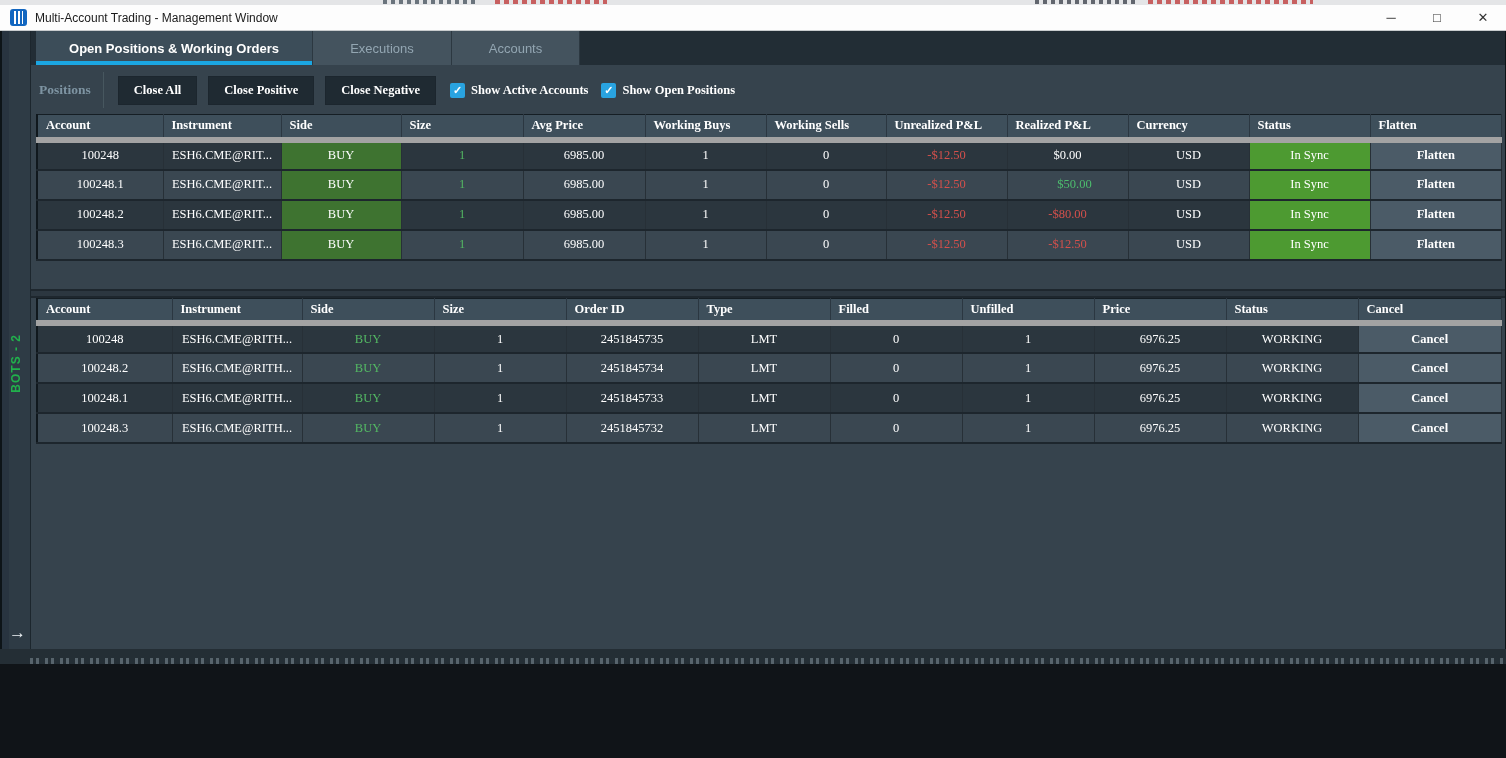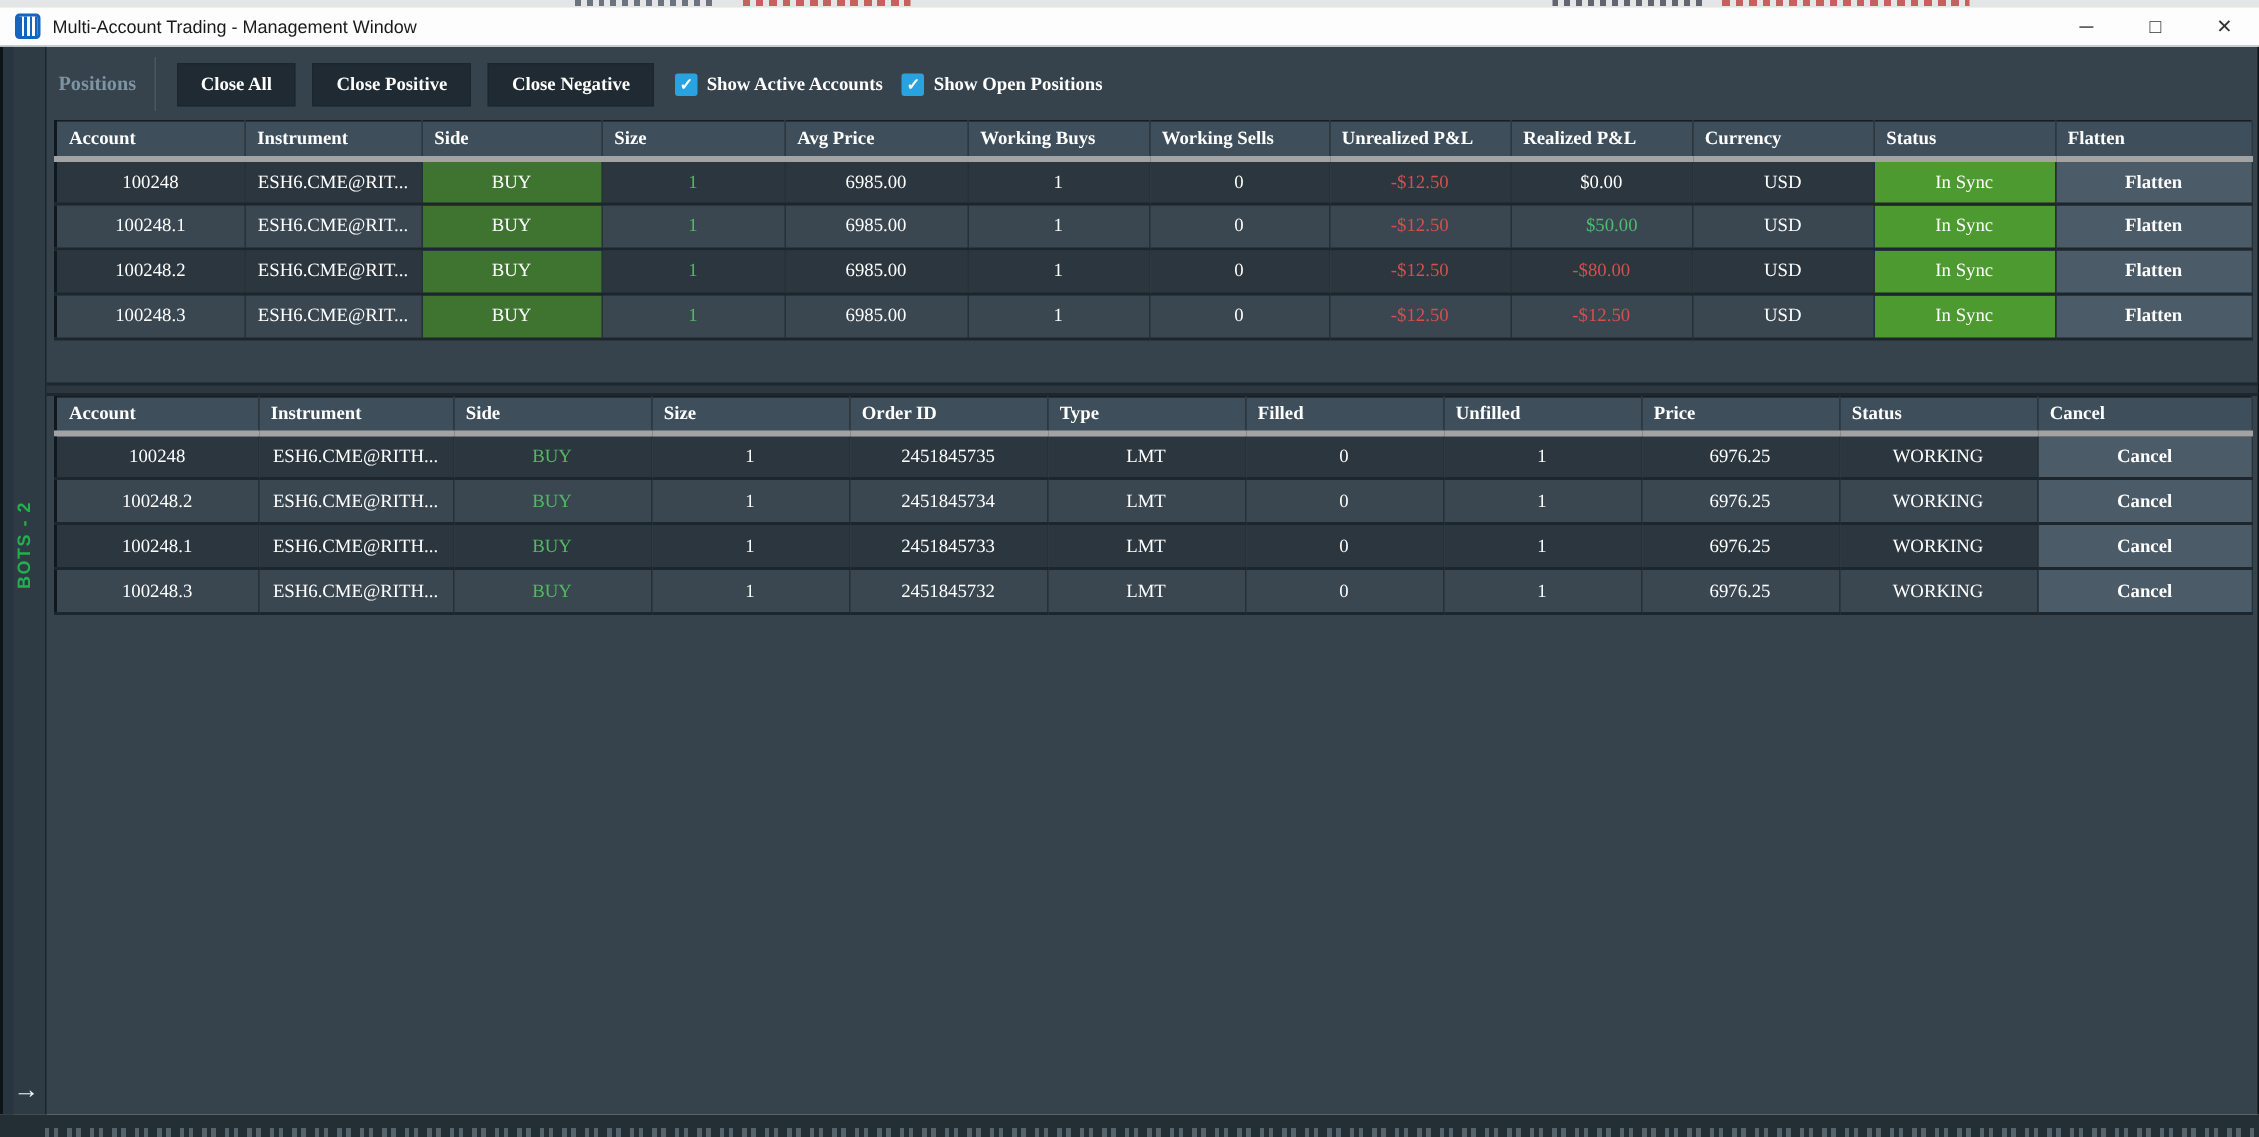--- a/index.html
+++ b/index.html
@@ -1,18 +1,18 @@
 <!DOCTYPE html>
 <html style="--buy-green: #3e7330; --sync-green: #4d9a31; --loss-red: #d4504c; --profit-green: #4dbd6e; --size-green: #53b863; --checkbox-blue: #29a3e0; --tab-accent: #1ba6e2; --bots-green: #21b14c; --button-gray: #4b5b67;"><head>
 <meta charset="utf-8">
 <style>
   * { margin:0; padding:0; box-sizing:border-box; }
   body { width:1506px; height:758px; overflow:hidden; background:#101418;
          font-family:"Liberation Sans", sans-serif; }
-  .screen { position:relative; width:1506px; height:758px; background:#fef9c3; overflow:hidden; }
+  .screen { position:relative; width:1506px; height:664px; background:#eab308; overflow:hidden; }
 
   
   .top-sliver { position:absolute; top:0; left:0; right:0; height:5px; background:#e4e5e7; z-index:5; }
   .top-sliver .mark { position:absolute; top:0; height:4px; opacity:.85; }
   .m1 { left:383px; width:95px;  background:repeating-linear-gradient(90deg,#55606a 0 4px,transparent 4px 8px); }
   .m2 { left:495px; width:112px; background:repeating-linear-gradient(90deg,#c24848 0 5px,transparent 5px 9px); }
   .m3 { left:1035px; width:102px; background:repeating-linear-gradient(90deg,#4a4f58 0 4px,transparent 4px 8px); }
   .m4 { left:1148px; width:165px; background:repeating-linear-gradient(90deg,#c24848 0 5px,transparent 5px 9px); }
   .bottom-strip { position:absolute; bottom:0; left:0; right:0; height:15px; background:#242e35; z-index:5; }
   .bottom-strip::before { content:""; position:absolute; left:30px; right:0; bottom:0; height:6px;
@@ -57,21 +57,21 @@
          padding:6px 15px; margin-right:11px; font-family:inherit; cursor:pointer; }
   .chk { display:flex; align-items:center; gap:6px; color:#fff; font-weight:bold; font-size:12.5px;
          margin-left:3px; margin-right:10px; cursor:pointer; }
   .chk .box { width:15px; height:15px; background:var(--checkbox-blue); color:#fff; font-size:11px;
          display:flex; align-items:center; justify-content:center; border-radius:2px; }
 
   
   table { margin-left:5px; width:1466px; border-collapse:collapse; table-layout:fixed;
          border:1px solid #151e24; border-left:2px solid #10181d; }
   thead th { background:#3e4f5b; color:#fff; text-align:left; font-size:12.5px; font-weight:bold;
-         height:25px; padding-left:8px; border-right:1px solid #2b3741; border-bottom:4px solid #a3a3a3;
+         height:25px; padding-left:8px; border-right:1px solid #2b3741; border-bottom:6px solid #a3a3a3;
          overflow:hidden; white-space:nowrap; cursor:pointer; }
   tbody td { height:30px; text-align:center; color:#fff; font-size:12.5px;
          border-right:1px solid rgba(0,0,0,.28); border-bottom:2px solid #1d262d;
          overflow:hidden; white-space:nowrap; }
   tbody tr.odd  { background:#2b363e; }
   tbody tr.even { background:#3a4751; }
   td.side-buy    { background:var(--buy-green); }
   td.size-green  { color:var(--size-green); }
   td.buy-text    { color:var(--size-green); }
   td.neg         { color:var(--loss-red); }
@@ -106,20 +106,31 @@
 
   <div class="app">
 
     <div class="sidebar">
       <div class="bots-label">BOTS - 2</div>
       <div class="expand-arrow">→</div>
     </div>
 
     <div class="main">
 
+      <div class="tabbar">
+        <div class="tab tab-1 active">
+          <span>Open Positions &amp; Working Orders</span>
+        </div>
+        <div class="tab tab-2">
+          <span>Executions</span>
+        </div>
+        <div class="tab tab-3">
+          <span>Accounts</span>
+        </div>
+      </div>
 
       <div class="content">
 
         <div class="toolbar">
           <span class="section-label">Positions</span>
           <span class="vdiv"></span>
           <button class="tbtn">Close All</button>
           <button class="tbtn">Close Positive</button>
           <button class="tbtn">Close Negative</button>
           <label class="chk">

